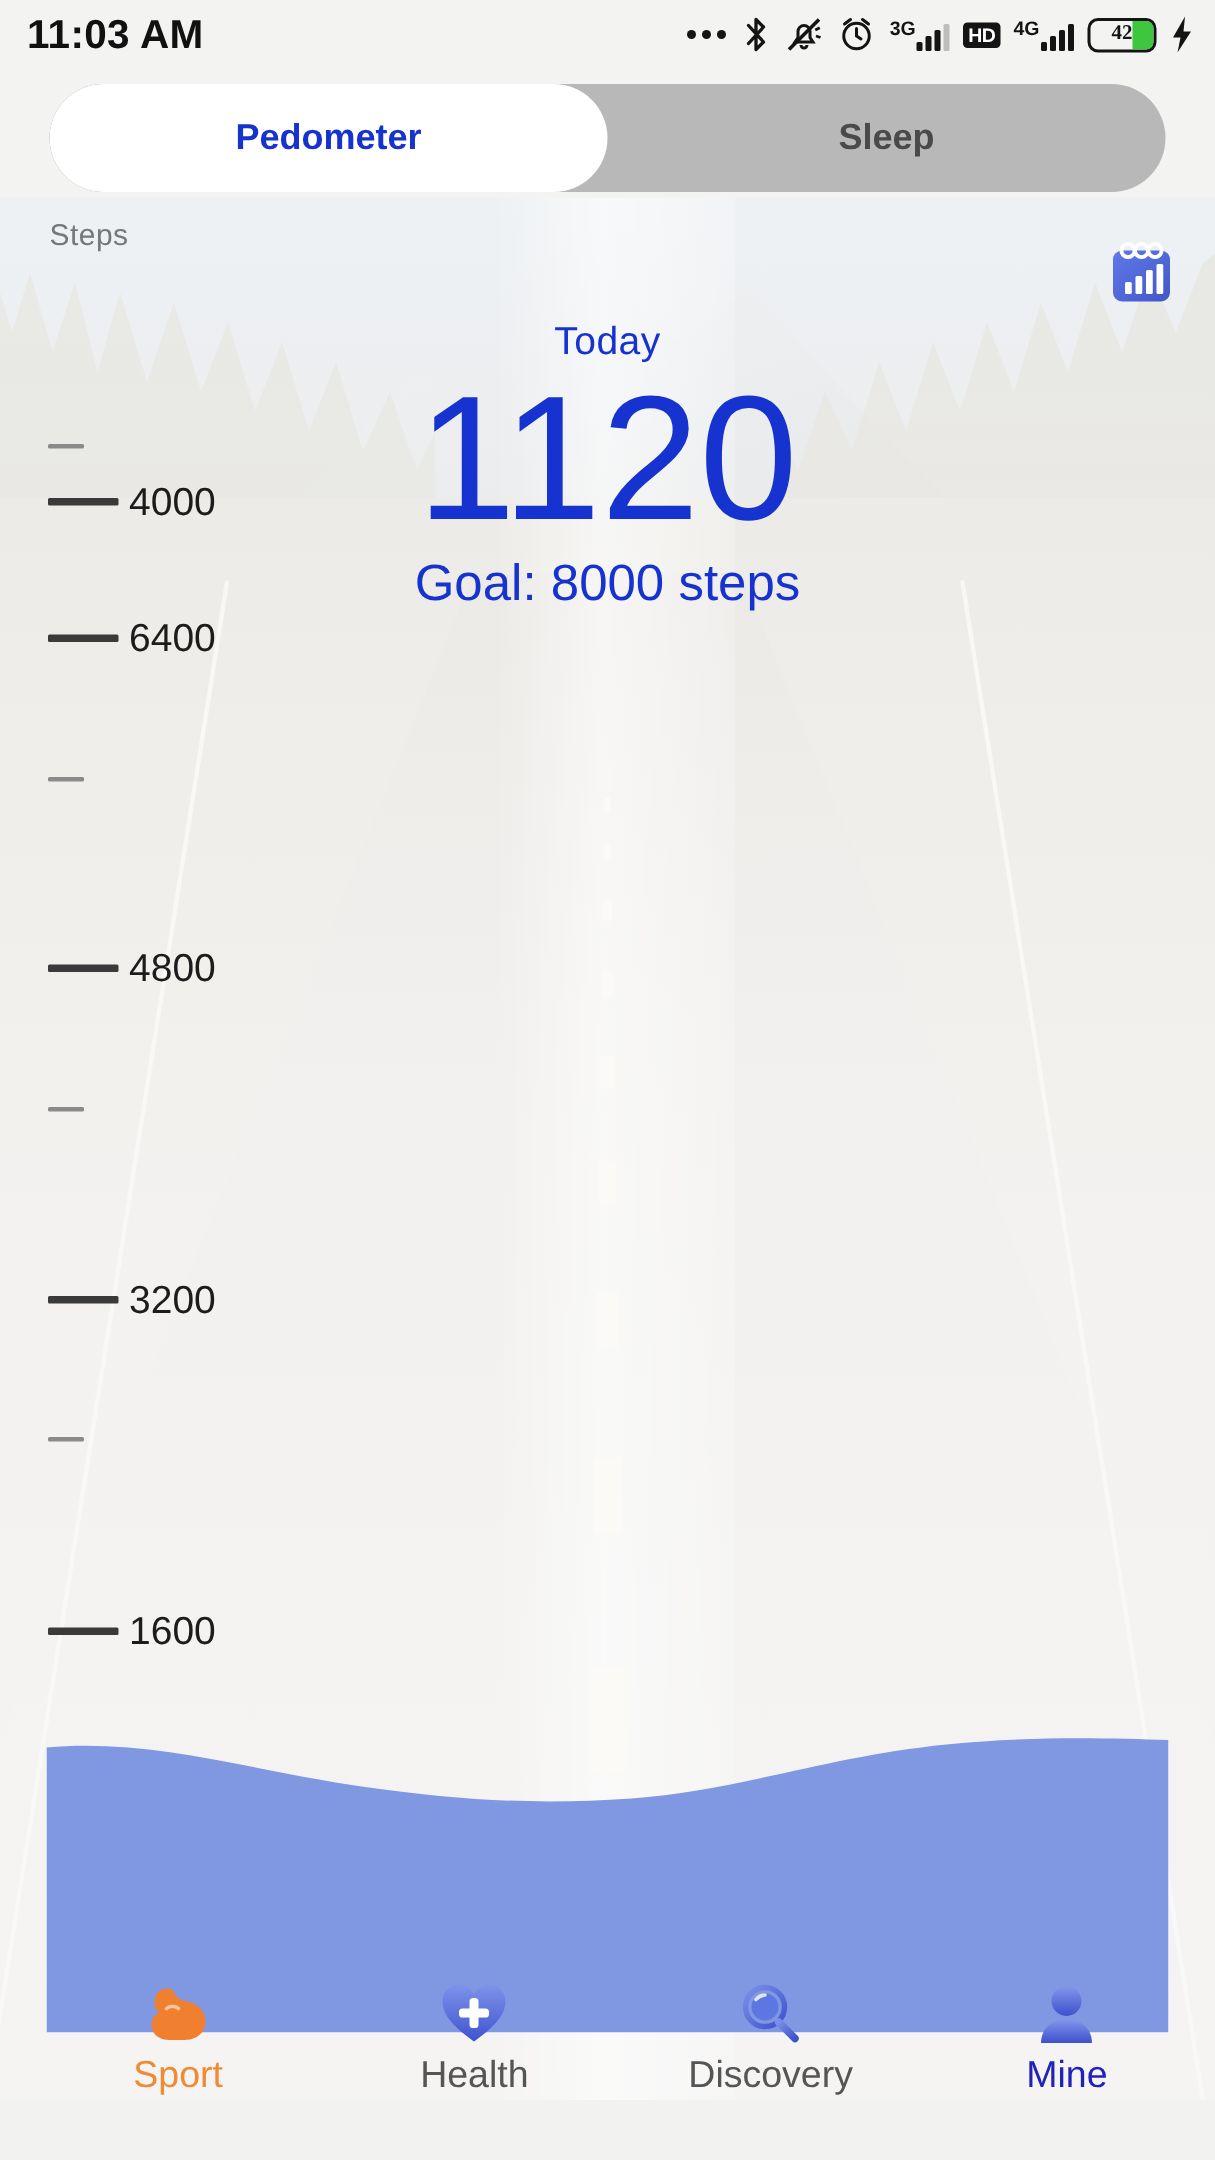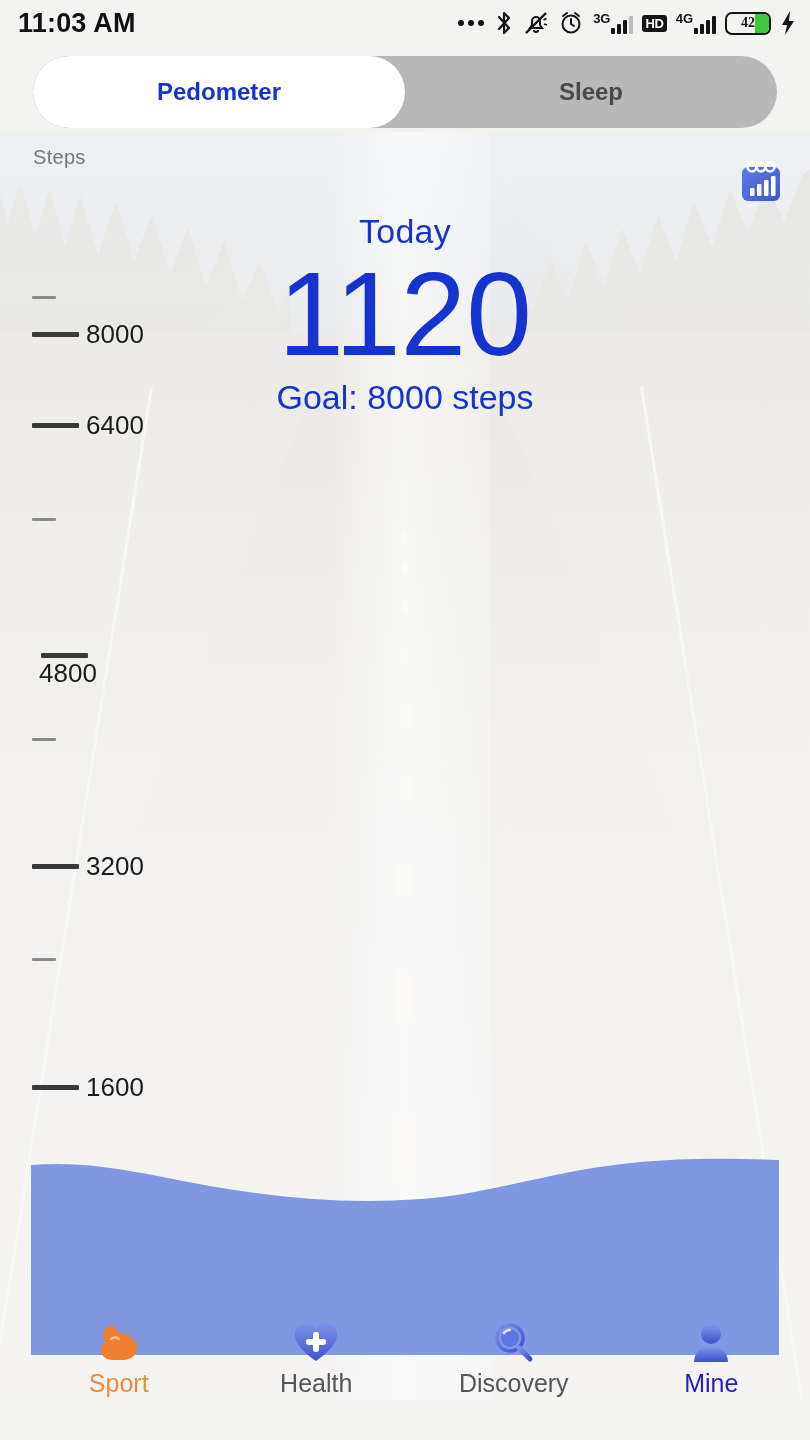--- a/index.html
+++ b/index.html
@@ -135,21 +135,21 @@
   .tick.minor .line { width:24px; height:3px; background:#8a8a8a; }
   .tick .lbl { font-size:26px; color:#1c1c1c; margin-left:7px; }
   .tick.onwave .line { background:#1b2f86; }
   .tick.onwave.minor .line { background:#1b2f86; height:4px; width:26px; }
   .tick.onwave .lbl { color:#13207a; }
 
   
   #readout {
     position:absolute; left:0; right:0; top:80px; text-align:center; color:#1633cf;
   }
-  #today { font-size:34px; letter-spacing:.3px; }
+  #today { font-size:26px; letter-spacing:.3px; }
   #steps-value { font-size:118px; font-weight:normal; line-height:1.04; margin-top:2px; }
   #goal { font-size:34px; margin-top:2px; }
 
   
   #history-btn {
     position:absolute; right:24px; top:26px; width:50px; height:50px; cursor:pointer;
   }
 
   
   #wave {
@@ -272,33 +272,33 @@
     <div class="tab active">Pedometer</div>
     <div class="tab">Sleep</div>
   </div>
 
   <div id="chart">
 
     <div class="axis-title">Steps</div>
 
     <div class="tick major" style="left:32px; top:187px;">
       <span class="line"></span>
-        <span class="lbl">8000</span>
+        <span class="lbl">4000</span>
     </div>
     <div class="tick minor" style="left:32px; top:164px;">
       <span class="line"></span>
     </div>
     <div class="tick major" style="left:32px; top:278px;">
       <span class="line"></span>
         <span class="lbl">6400</span>
     </div>
     <div class="tick minor" style="left:32px; top:386px;">
       <span class="line"></span>
     </div>
-    <div class="tick major" style="left:32px; top:521px;flex-direction:column;">
+    <div class="tick major" style="left:32px; top:498px;">
       <span class="line"></span>
         <span class="lbl">4800</span>
     </div>
     <div class="tick minor" style="left:32px; top:606px;">
       <span class="line"></span>
     </div>
     <div class="tick major" style="left:32px; top:719px;">
       <span class="line"></span>
         <span class="lbl">3200</span>
     </div>

